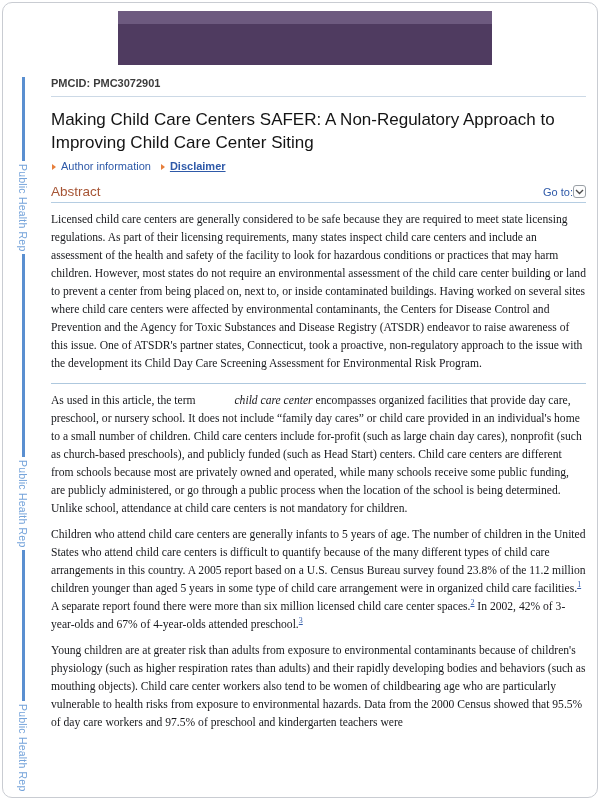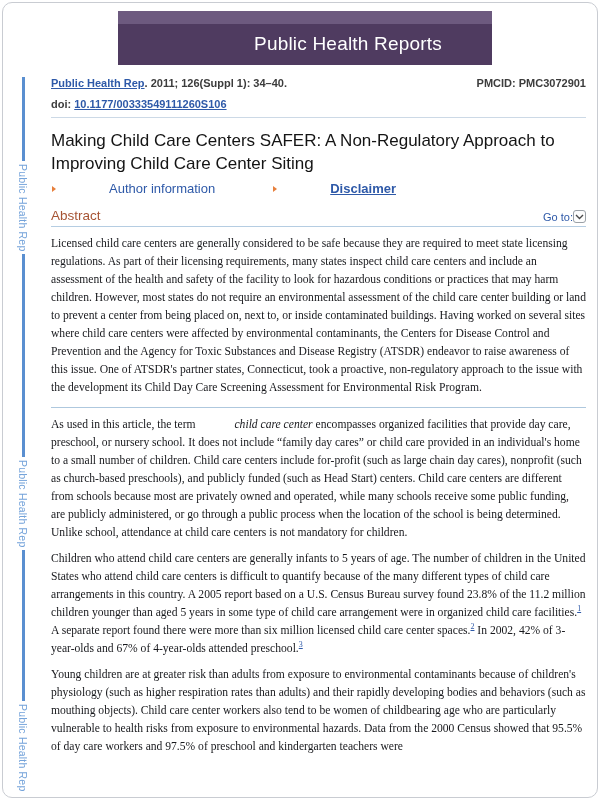--- a/index.html
+++ b/index.html
@@ -27,66 +27,61 @@
               color:#3c3c3c; line-height:21px; }
   .meta-right { text-align:right; }
   a.lnk { color:#2e59a8; text-decoration:underline; cursor:pointer; }
   .hdr-divider { border-top:1px solid #ccd9e6; margin-top:2px; }
 
   h1 { font-size:17px; font-weight:400; line-height:23px; margin:11px 0 0; color:#141414; }
 
   .authors { margin-top:8px; font-size:11px; color:#222; }
   sup { font-size:8px; line-height:0; }
 
-  .info-line { margin-top:6px; font-size:13px; display:flex; align-items:center;gap:48px; }
+  .info-line { margin-top:6px; font-size:11px; display:flex; align-items:center; }
   .tri { width:0; height:0; border-left:4px solid #e77f3c; border-top:3px solid transparent;
          border-bottom:3px solid transparent; display:inline-block; margin:1px 5px 0 1px; }
   a.toggle { color:#2e59a8; text-decoration:none; margin-right:9px; cursor:pointer; }
   a.disc { color:#2e59a8; text-decoration:underline; cursor:pointer;font-weight:bold; }
 
-  .sec-head { display:flex; justify-content:space-between; align-items:flex-end;
+  .sec-head { display:flex; justify-content:space-between; align-items:center;
               margin-top:12px; border-bottom:1px solid #b5cde2; padding-bottom:3px; }
   h2 { font-size:13.5px; font-weight:400; color:#a65434; margin:0; }
   .goto { font-size:11px; display:flex; align-items:center; }
   .goto a { color:#2e59a8; text-decoration:none; cursor:pointer; }
   .goto-box { width:13px; height:13px; border:1px solid #9aa0a6; border-radius:3px;
               display:inline-flex; align-items:center; justify-content:center;
               background:#fdfdfd; cursor:pointer; box-sizing:border-box; }
 
   .body-p { font-family:"Liberation Serif", serif; font-size:11.6px; line-height:18px;
             color:#17181c; margin:8px 0 0; }
   .body-p i { font-style:italic;margin-left:36px; }
   .divider { border-top:1px solid #aec8de; margin-top:10px; }
 </style>
 </head>
 <body>
 
 <div class="card">
 
   <div class="banner">
     <div class="banner-top"></div>
-    <div class="banner-title">Public Health Reports</div>
   </div>
 
   <div class="sidebar">
     <div class="srule r1"></div>
     <div class="slabel">Public Health Rep</div>
     <div class="srule g1"></div>
     <div class="slabel">Public Health Rep</div>
     <div class="srule g2"></div>
     <div class="slabel">Public Health Rep</div>
   </div>
 
   <div class="content">
 
     <div class="meta-row">
-      <div class="meta-left">
-        <div><a class="lnk">Public Health Rep</a><span>. 2011; 126(Suppl 1): 34–40.</span></div>
-        <div><span>doi: </span><a class="lnk">10.1177/00333549111260S106</a></div>
-      </div>
       <div class="meta-right">
         <div><span>PMCID: </span><span>PMC3072901</span></div>
       </div>
     </div>
 
     <div class="hdr-divider"></div>
 
     <h1>Making Child Care Centers SAFER: A Non-Regulatory Approach to Improving Child Care Center Siting</h1>
 
 

